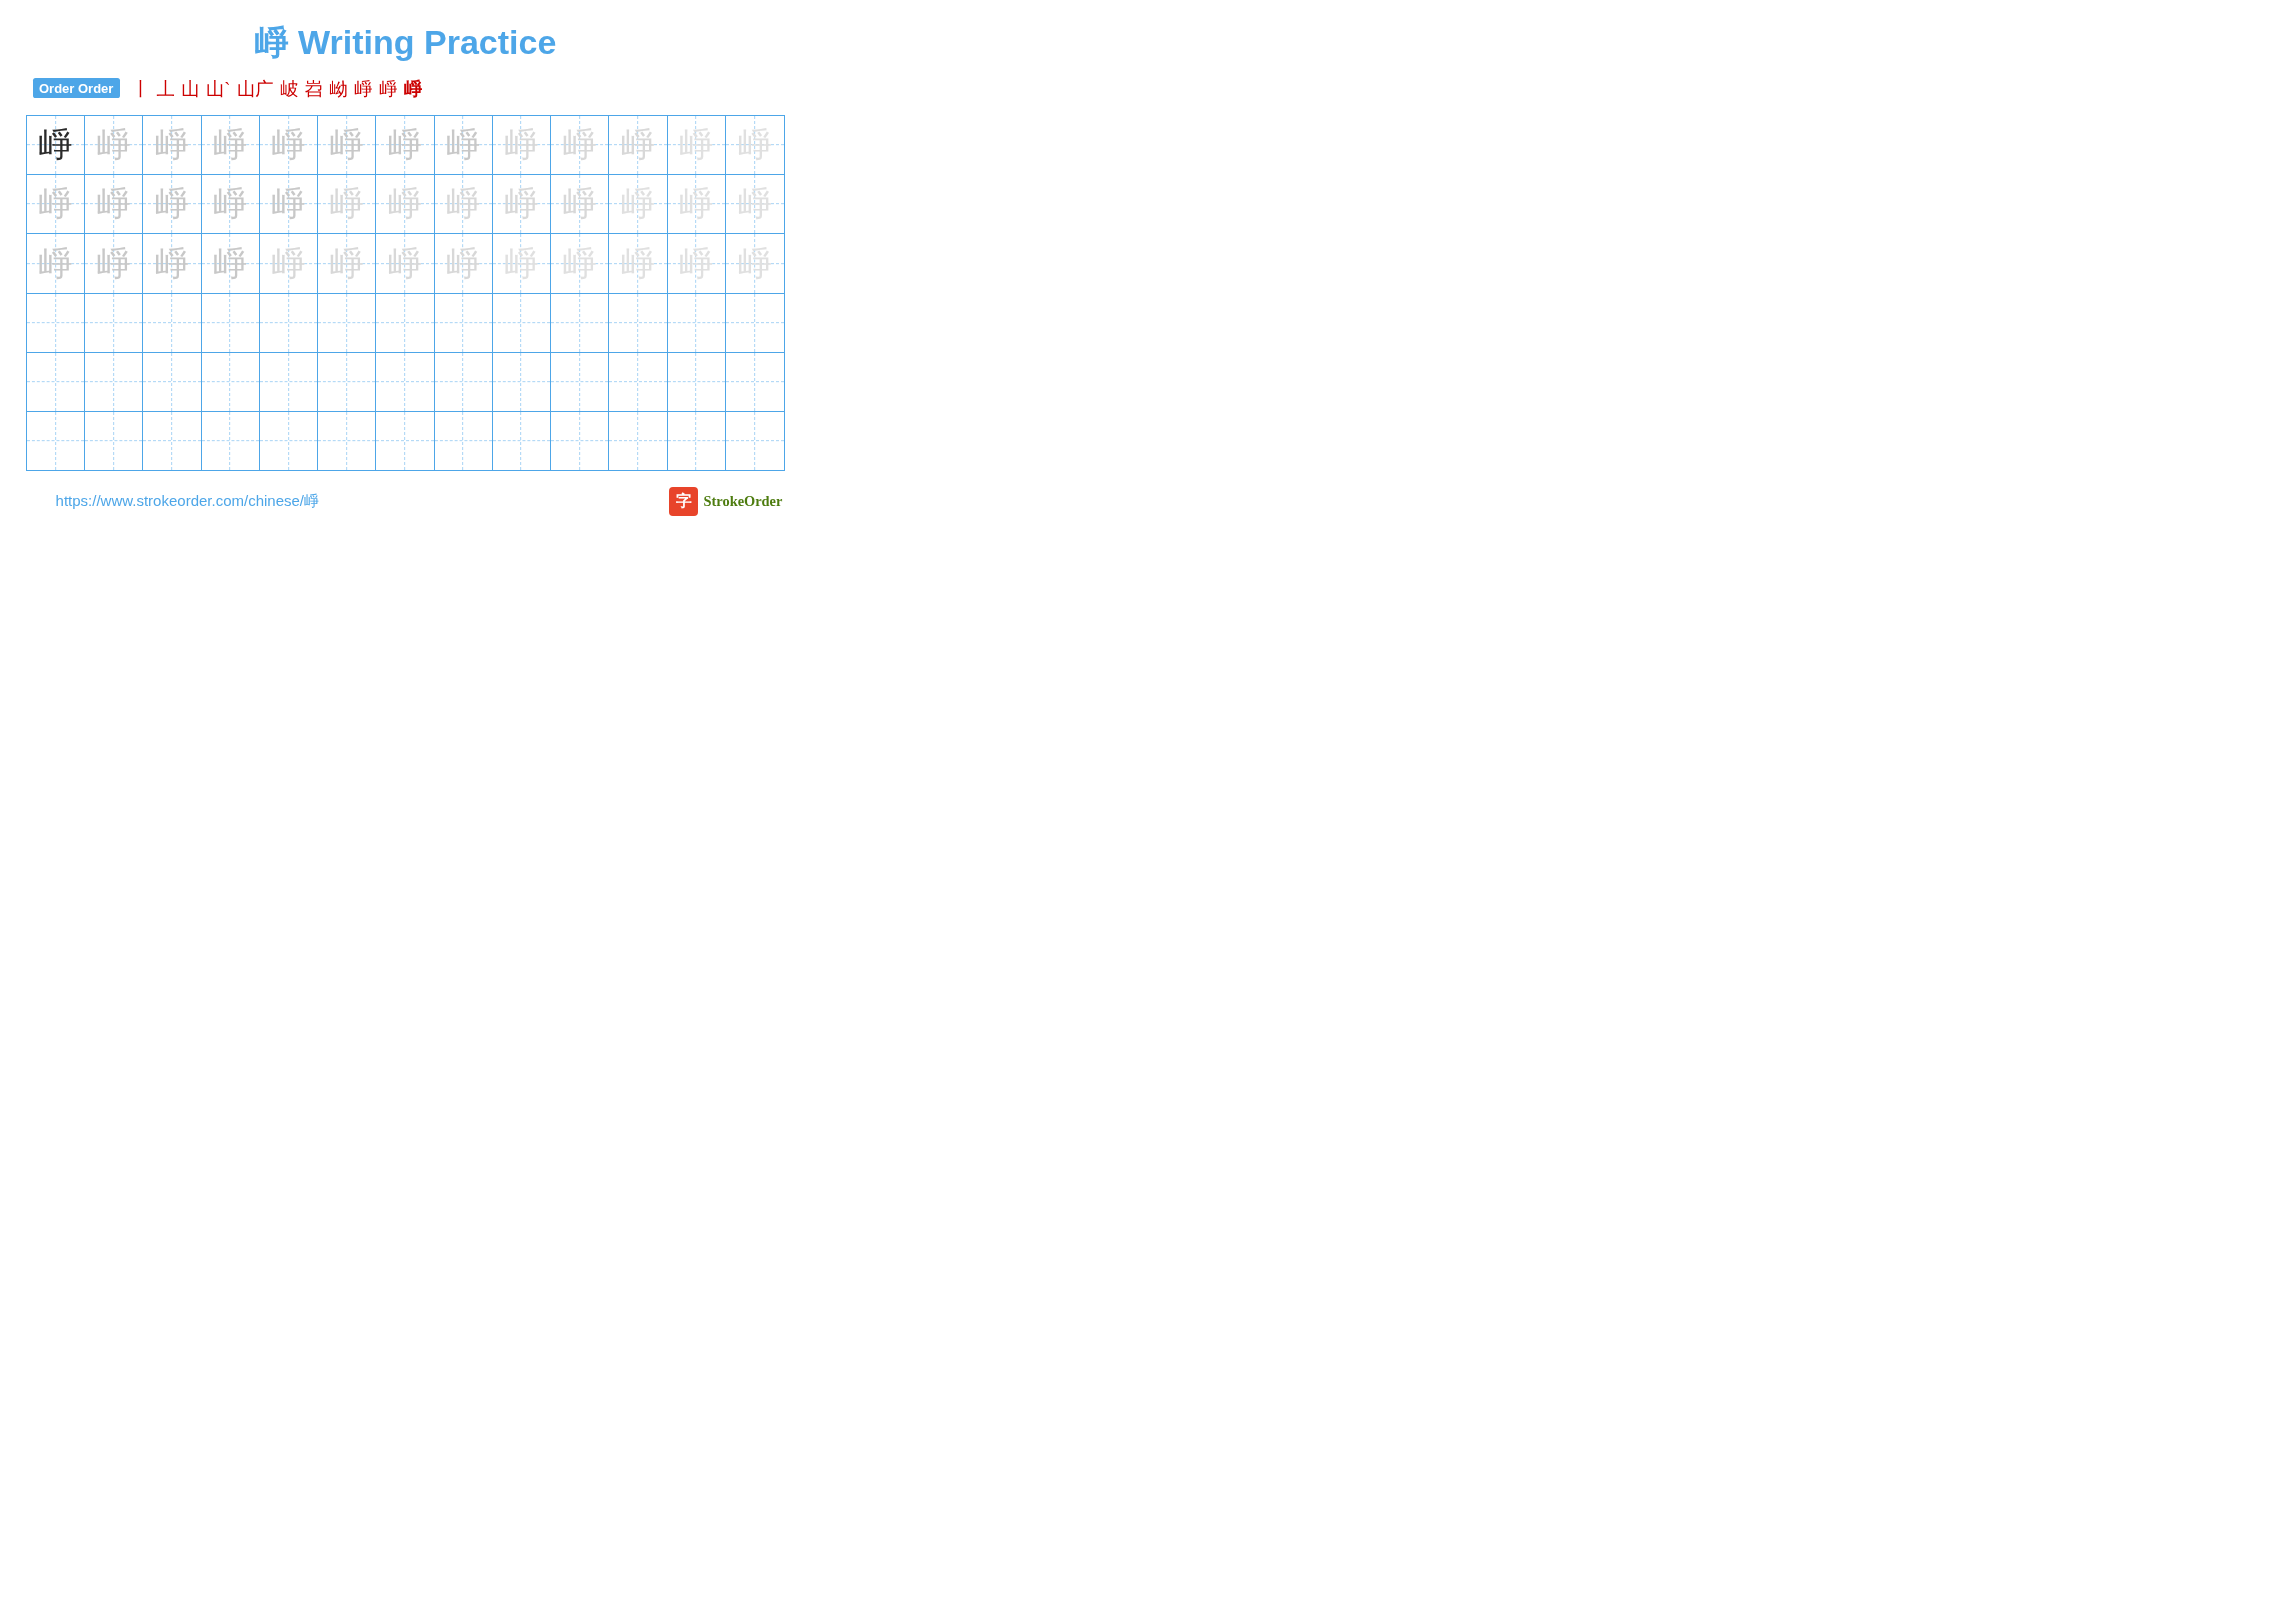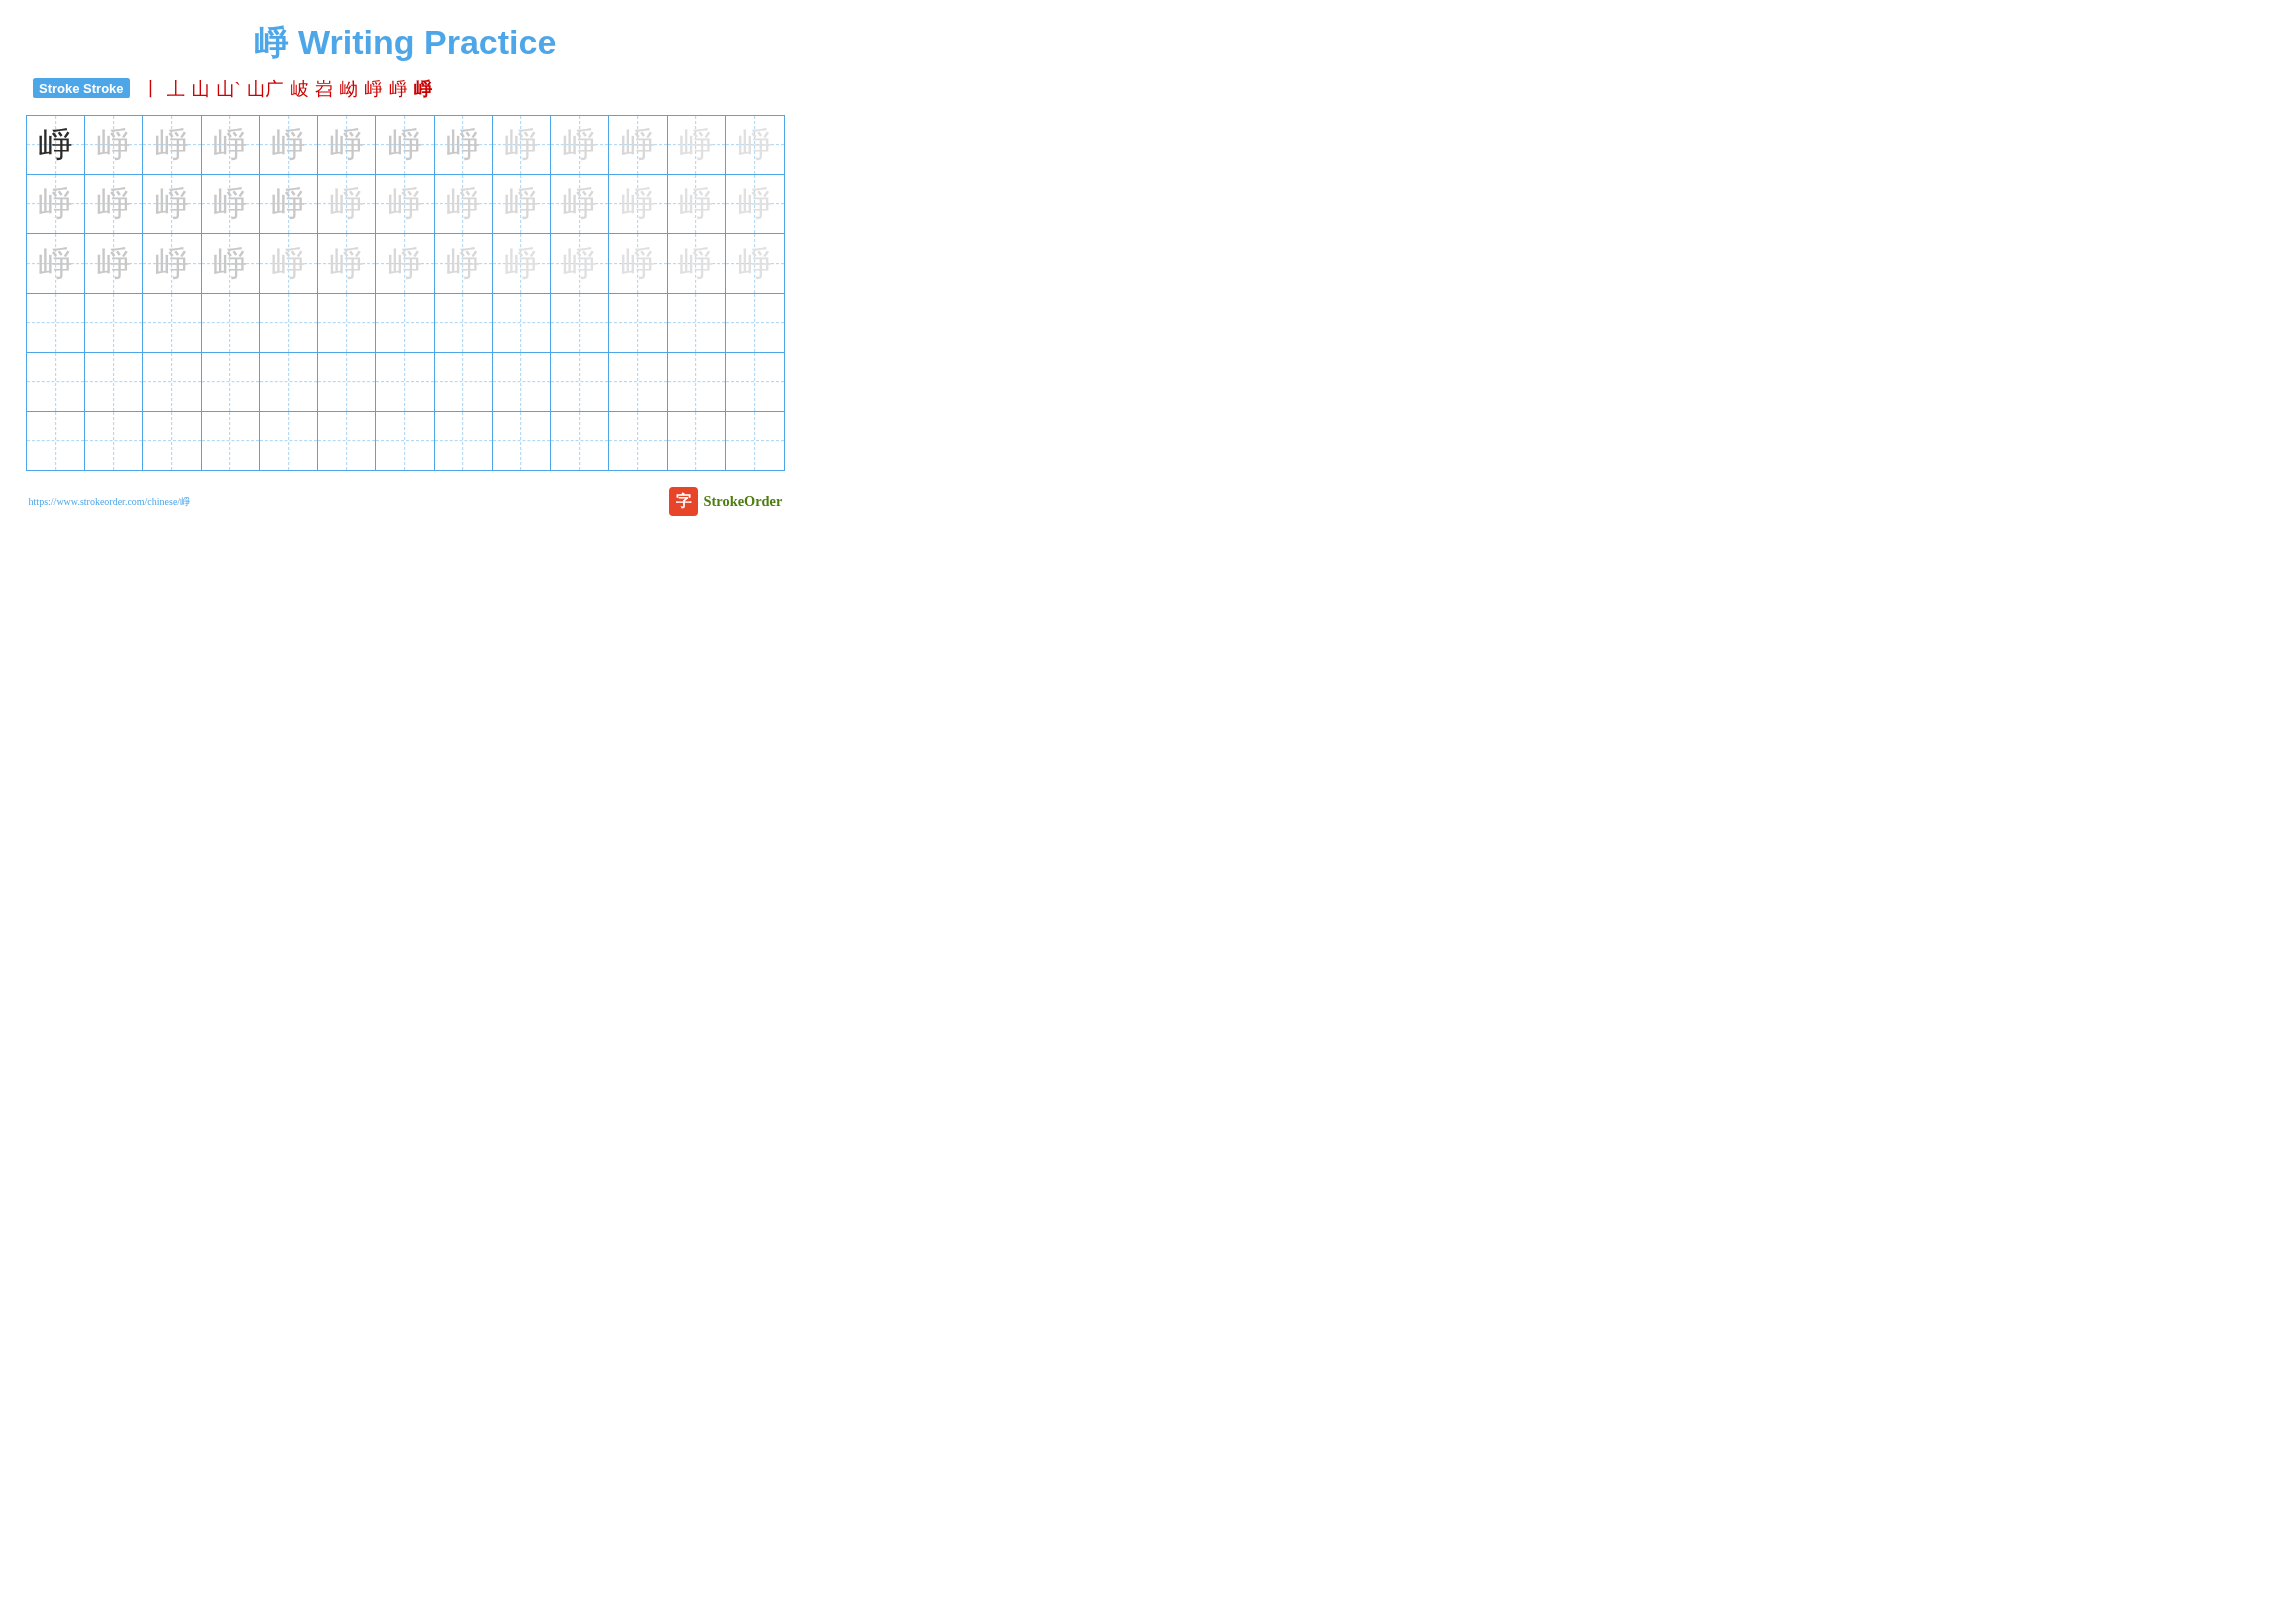--- a/index.html
+++ b/index.html
@@ -134,23 +134,24 @@
     
     .footer {
       display: flex;
       justify-content: space-between;
       align-items: center;
       margin-top: 15.7px;
       padding: 0 2.6px;
     }
     .footer-url {
       color: #4da6e8;
-      font-size: 10px;
-      font-family: Liberation Serif, serif;
+      font-size: 15px;
+      font-family: Liberation Sans, sans-serif;
       text-decoration: none;
+      margin-left: 27px;
     }
     .footer-logo {
       display: flex;
       align-items: center;
       gap: 5.2px;
     }
     .footer-logo-icon {
       width: 29px;
       height: 29px;
       background: #e8442a;
@@ -170,21 +171,21 @@
       font-family: Liberation Serif, serif;
       text-align: right;
     }
   </style>
 </head>
 <body>
 
 <h1 class="title">崢 Writing Practice</h1>
 
 <div class="stroke-order-row">
-  <span class="stroke-order-badge">Stroke Stroke</span>
+  <span class="stroke-order-badge">Order Order</span>
   <div class="stroke-chars">
     <span>丨</span>
     <span>丄</span>
     <span>山</span>
     <span>山`</span>
     <span>山广</span>
     <span>岥</span>
     <span>岧</span>
     <span>岰</span>
     <span>崢</span>

